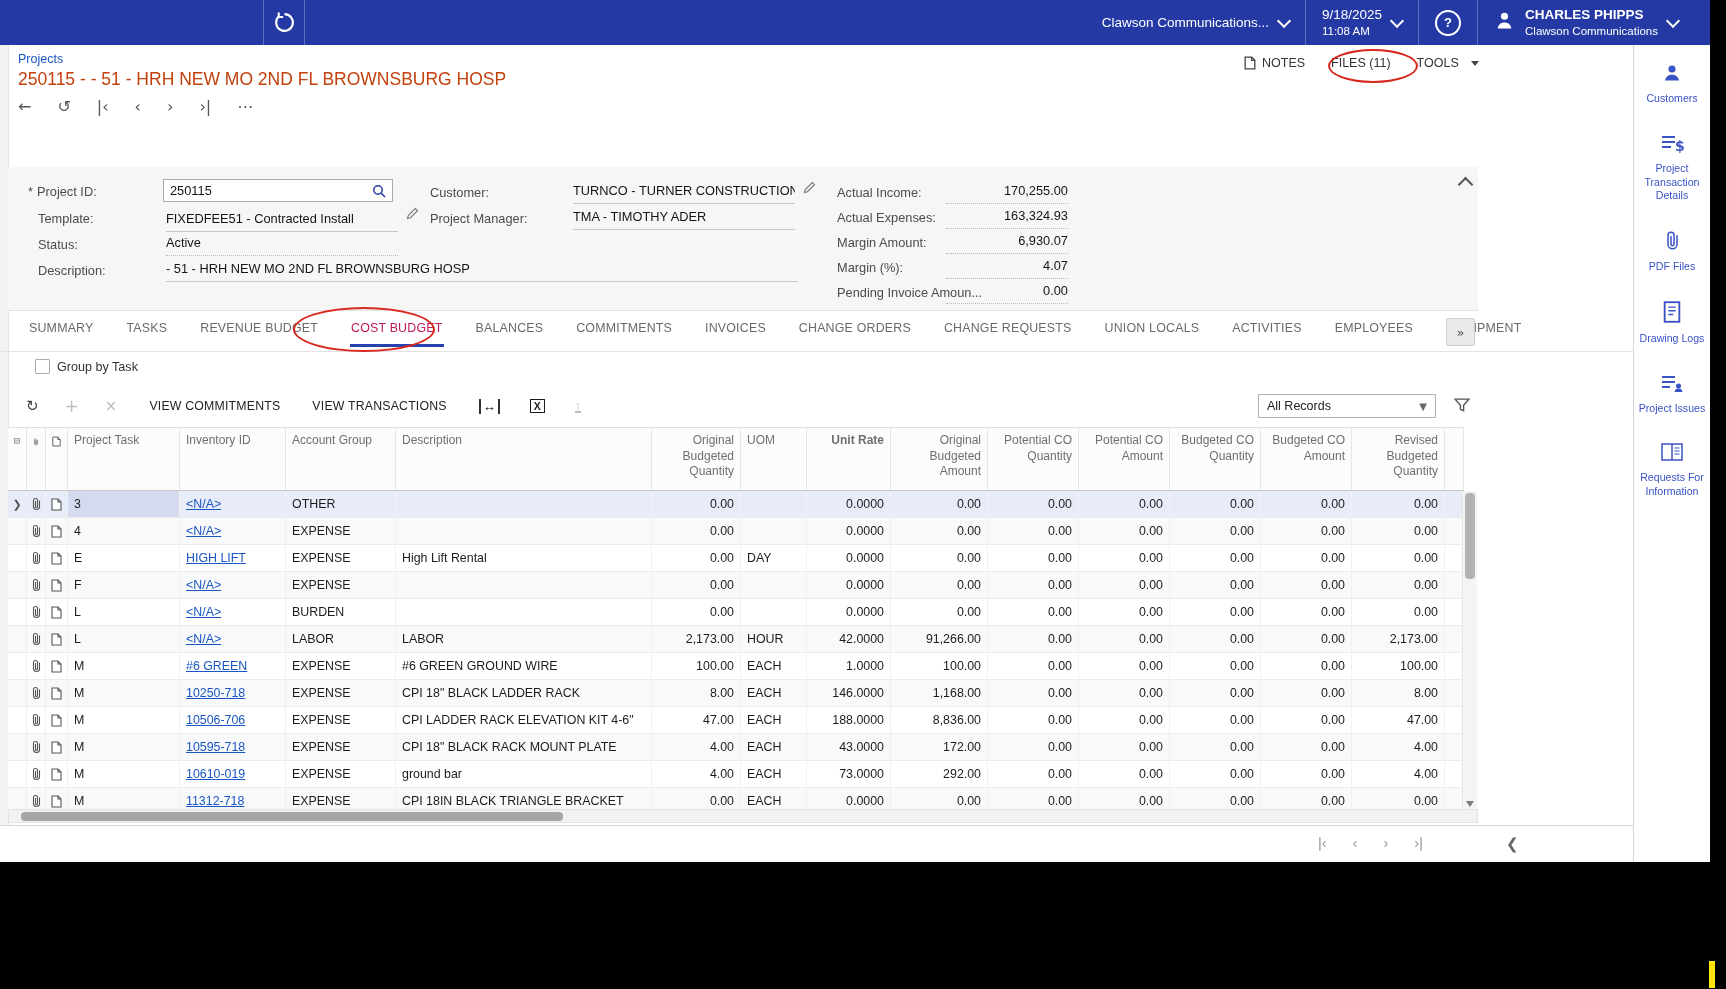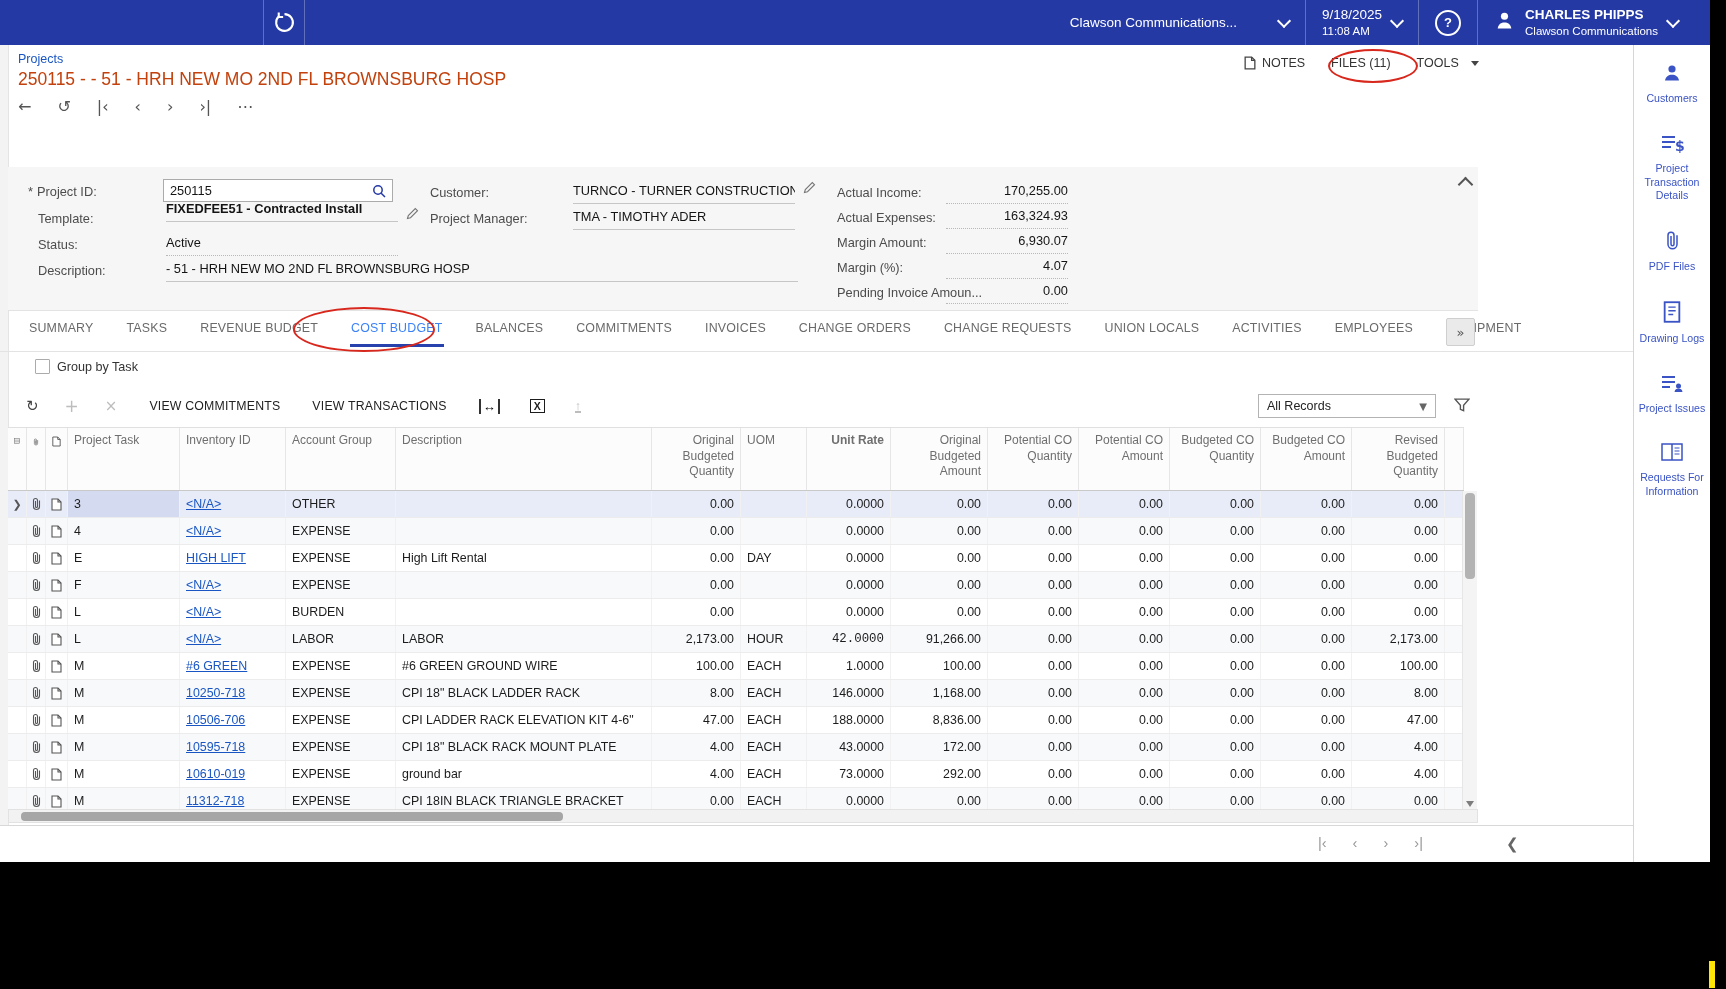--- a/index.html
+++ b/index.html
@@ -6,21 +6,21 @@
   body{font-family:"Liberation Sans",sans-serif;-webkit-font-smoothing:antialiased;}
   .app{position:relative;width:1726px;height:989px;background:#000;overflow:hidden;}
 
   
   .topbar{position:absolute;left:0;top:0;width:1710px;height:45px;background:#2539a4;color:#fff;display:flex;align-items:center;}
   .searchbox{position:absolute;left:10px;top:6px;width:245px;height:33px;background:#fff;border-radius:2px;display:flex;align-items:center;padding:0 8px;box-sizing:border-box;}
   .searchbox .ph{flex:1;font-style:italic;color:#6e6e6e;font-size:14.5px;}
   .tb-sq{position:absolute;left:263px;top:0;width:40px;height:45px;border-left:1px solid rgba(255,255,255,.28);border-right:1px solid rgba(255,255,255,.28);display:flex;align-items:center;justify-content:center;cursor:pointer;}
   .tb-right{position:absolute;right:16px;top:0;height:45px;display:flex;align-items:center;}
   .tb-item{height:45px;display:flex;align-items:center;padding:0 16px;border-left:1px solid rgba(255,255,255,.28);cursor:pointer;}
-  .tb-item:first-child{border-left:none;gap:32px;}
+  .tb-item:first-child{border-left:none;}
   .chev-dn{width:8px;height:8px;border-right:2px solid #fff;border-bottom:2px solid #fff;transform:rotate(45deg);margin-left:10px;margin-top:-4px;}
   .tb-company{font-size:13.5px;}
   .tb-date{display:flex;flex-direction:column;line-height:1.25;align-items:flex-start;}
   .tb-date .d1{font-size:13.5px;}
   .tb-date .d2{font-size:11.5px;}
   .helpq{width:22px;height:22px;border:2px solid #fff;border-radius:50%;display:flex;align-items:center;justify-content:center;font-size:13px;font-weight:bold;}
   .userblock{display:flex;flex-direction:column;line-height:1.3;margin-left:10px;}
   .userblock .u1{font-size:13.5px;font-weight:bold;}
   .userblock .u2{font-size:11.5px;}
 
@@ -50,21 +50,21 @@
   .fval{color:#141414;white-space:nowrap;overflow:hidden;}
   .inputbox{display:flex;align-items:center;background:#fff;border:1px solid #ababab;height:23px;box-sizing:border-box;padding:0 6px;}
   .uline{border-bottom:1px solid #c6c6c6;padding-bottom:2px;}
   .dotline{border-bottom:1px dotted #b9b9b9;padding-bottom:2px;}
   .rval{text-align:right;}
   .chev-up{position:absolute;left:1452px;top:12px;width:9px;height:9px;border-top:2px solid #555;border-right:2px solid #555;transform:rotate(-45deg);cursor:pointer;}
 
   
   .subtabs{position:absolute;left:28px;top:270px;display:flex;gap:31px;font-size:12.4px;color:#6a6a6a;letter-spacing:.2px;}
   .subtab{padding:6px 1px 9px 1px;cursor:pointer;white-space:nowrap;}
-  .subtab.active{color:#3b82f6;border-bottom:3px solid #2741ad;}
+  .subtab.active{color:#be185d;border-bottom:3px solid #2741ad;}
   .more-tabs{position:absolute;left:1446px;top:273px;width:27px;height:26px;background:#eaeaea;border:1px solid #cfcfcf;border-radius:2px;color:#555;display:flex;align-items:center;justify-content:center;font-size:13px;cursor:pointer;font-family:"DejaVu Sans",sans-serif;}
   .tabs-divider{position:absolute;left:0;top:306px;width:1633px;height:1px;background:#e3e3e3;}
 
   .groupby{position:absolute;left:35px;top:314px;display:flex;align-items:center;gap:7px;font-size:12.6px;color:#333;}
   .cbox{width:13px;height:13px;background:#fff;border:1px solid #ababab;border-radius:1px;}
 
   
   .gridbar{position:absolute;left:8px;top:345px;width:1470px;height:32px;display:flex;align-items:center;}
   .gb-ic{font-family:"DejaVu Sans",sans-serif;font-size:15px;color:#444;margin-left:18px;cursor:pointer;}
   .gb-ic.dis{color:#bdbdbd;cursor:default;}
@@ -197,21 +197,21 @@
         <span class="fval" style="flex:1;">250115</span>
         <svg width="14" height="14" viewBox="0 0 14 14">
             <circle cx="6" cy="6" r="4.2" fill="none" stroke="#2539a4" stroke-width="1.5"></circle>
             <path d="M9.2 9.2L13 13" stroke="#2539a4" stroke-width="1.5"></path>
           </svg>
       </div>
 
       <div class="frow" style="left:30px;top:40px;">
           <span class="flabel">Template:</span>
         </div>
-      <div class="frow uline" style="left:158px;top:30px;width:232px;font-weight:bold;">
+      <div class="frow uline" style="left:158px;top:40px;width:232px;">
           <span class="fval">FIXEDFEE51 - Contracted Install</span>
         </div>
       <span style="position:absolute;left:398px;top:40px;"><svg width="13" height="13" viewBox="0 0 13 13">
             <path d="M1.5 11.5l.8-3 7-7 2.2 2.2-7 7z" fill="none" stroke="#777" stroke-width="1.1"></path>
           </svg></span>
 
       <div class="frow" style="left:30px;top:66px;">
           <span class="flabel">Status:</span>
         </div>
       <div class="frow dotline" style="left:158px;top:64px;width:232px;">
@@ -520,21 +520,21 @@
             </svg>
           </div>
           <div class="gcell" style="width: 112px;">L</div>
           <div class="gcell" style="width: 106px;">
             <span class="lnk">&lt;N/A&gt;</span>
           </div>
           <div class="gcell" style="width: 110px;">LABOR</div>
           <div class="gcell" style="width: 256px;">LABOR</div>
           <div class="gcell r" style="width: 89px;">2,173.00</div>
           <div class="gcell" style="width: 66px;">HOUR</div>
-          <div class="gcell r" style="width: 84px; font-family: Liberation Mono, monospace;">42.0000</div>
+          <div class="gcell r" style="width: 84px;">42.0000</div>
           <div class="gcell r" style="width: 97px;">91,266.00</div>
           <div class="gcell r" style="width: 91px;">0.00</div>
           <div class="gcell r" style="width: 91px;">0.00</div>
           <div class="gcell r" style="width: 91px;">0.00</div>
           <div class="gcell r" style="width: 91px;">0.00</div>
           <div class="gcell r" style="width: 93px;">2,173.00</div>
           <div class="gcell" style="width: 19px;"></div>
         </div>
         <div class="grow">
           <div class="gcell ic" style="width: 19px;"></div>

